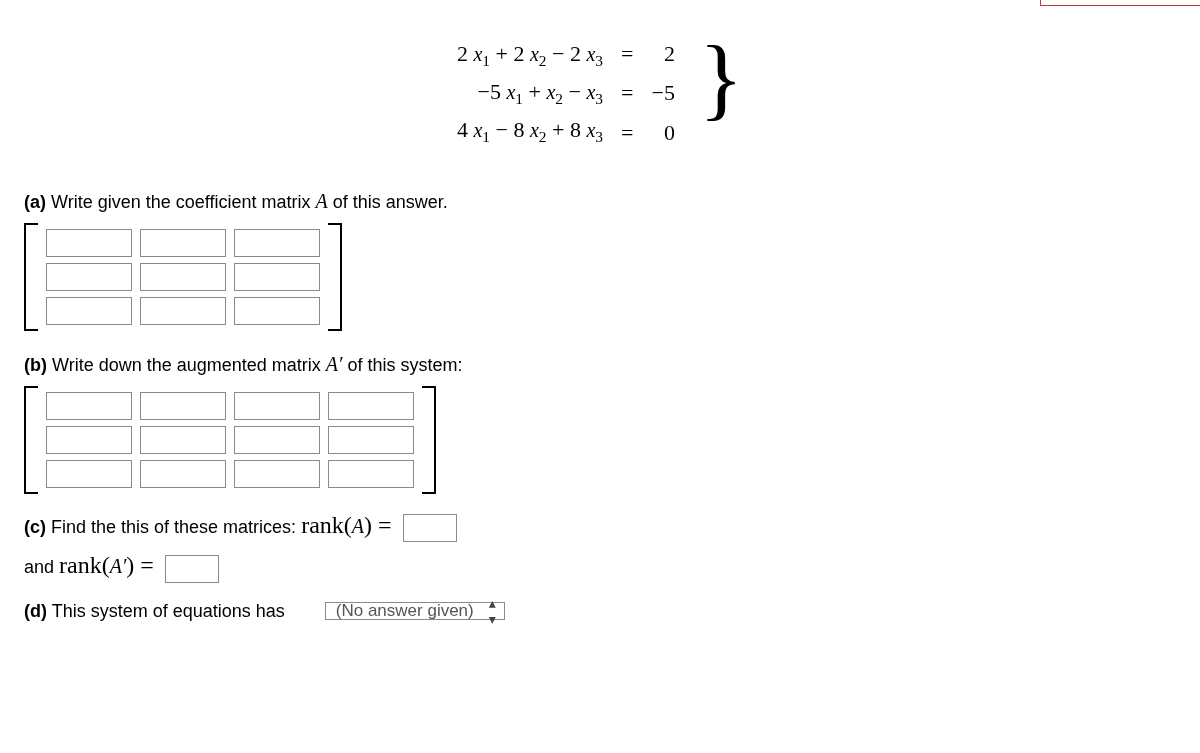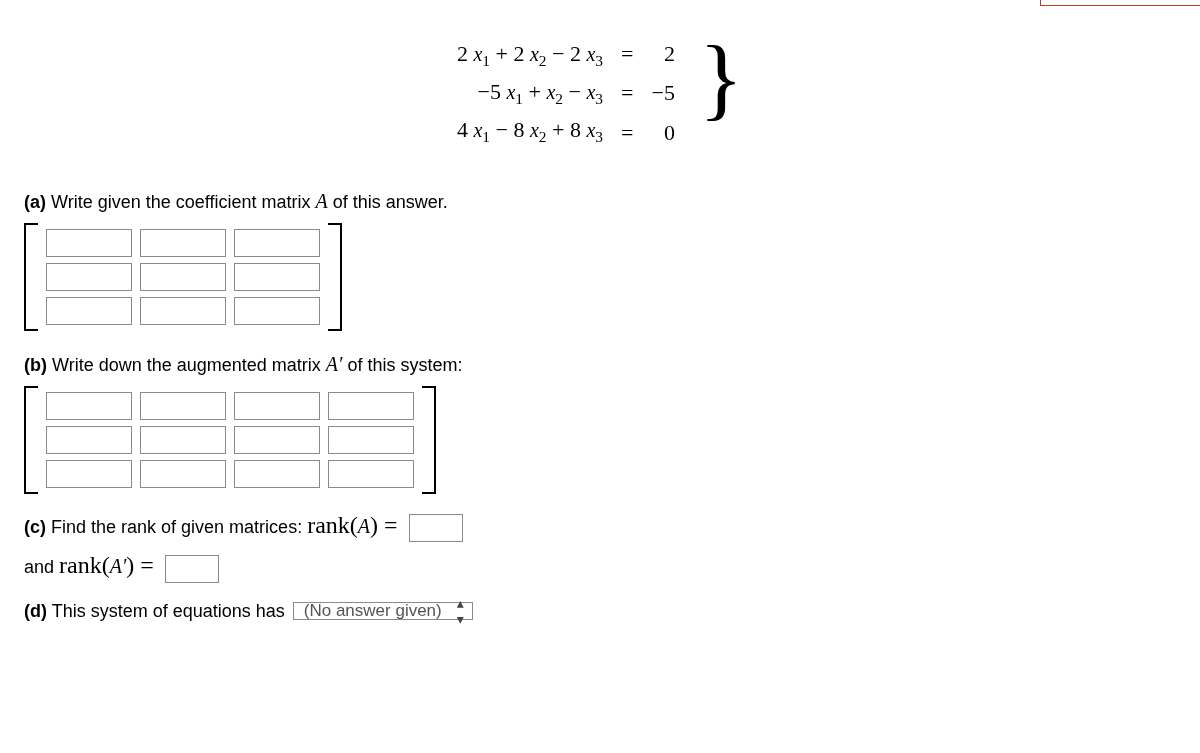--- a/index.html
+++ b/index.html
@@ -82,21 +82,21 @@
     width: 54px;
     height: 28px;
     border: 1px solid #8a8a8a;
     background: #fff;
     margin-left: 6px;
     font-size: 16px;
     padding: 2px 4px;
     vertical-align: middle;
   }
   .row-c { margin: 10px 0 6px 0; }
-  .row-d { margin: 18px 0 0 0; display: flex; align-items: center; flex-wrap: wrap; }
+  .row-d { margin: 18px 0 0 0; display: flex; align-items: center; flex-wrap: wrap; gap: 32px; }
   .select-wrap {
     position: relative;
     display: inline-flex;
     align-items: center;
     border: 1px solid #8a8a8a;
     height: 18px;
     padding: 0 30px 0 10px;
     margin-left: 8px;
     color: #555;
     font-size: 17px;
@@ -186,21 +186,21 @@
       <input class="cell-input" style="">
       <input class="cell-input" style="">
       <input class="cell-input" style="">
       <input class="cell-input" style="">
     </div>
     <div class="bracket right"></div>
   </div>
 
   <div class="row-c">
     <b>(c)</b>
-    <span>Find the rank of given matrices: </span><span class="mathplain">rank(</span><span class="mathvar">A</span><span class="mathplain">) =</span>
+    <span>Find the this of these matrices: </span><span class="mathplain">rank(</span><span class="mathvar">A</span><span class="mathplain">) =</span>
     <input class="inline-input" style="">
   </div>
 
   <div class="row-c">
     <span>and </span><span class="mathplain">rank(</span><span class="mathvar">A′</span><span class="mathplain">) =</span>
     <input class="inline-input" style="">
   </div>
 
   <div class="row-d">
     <span>

